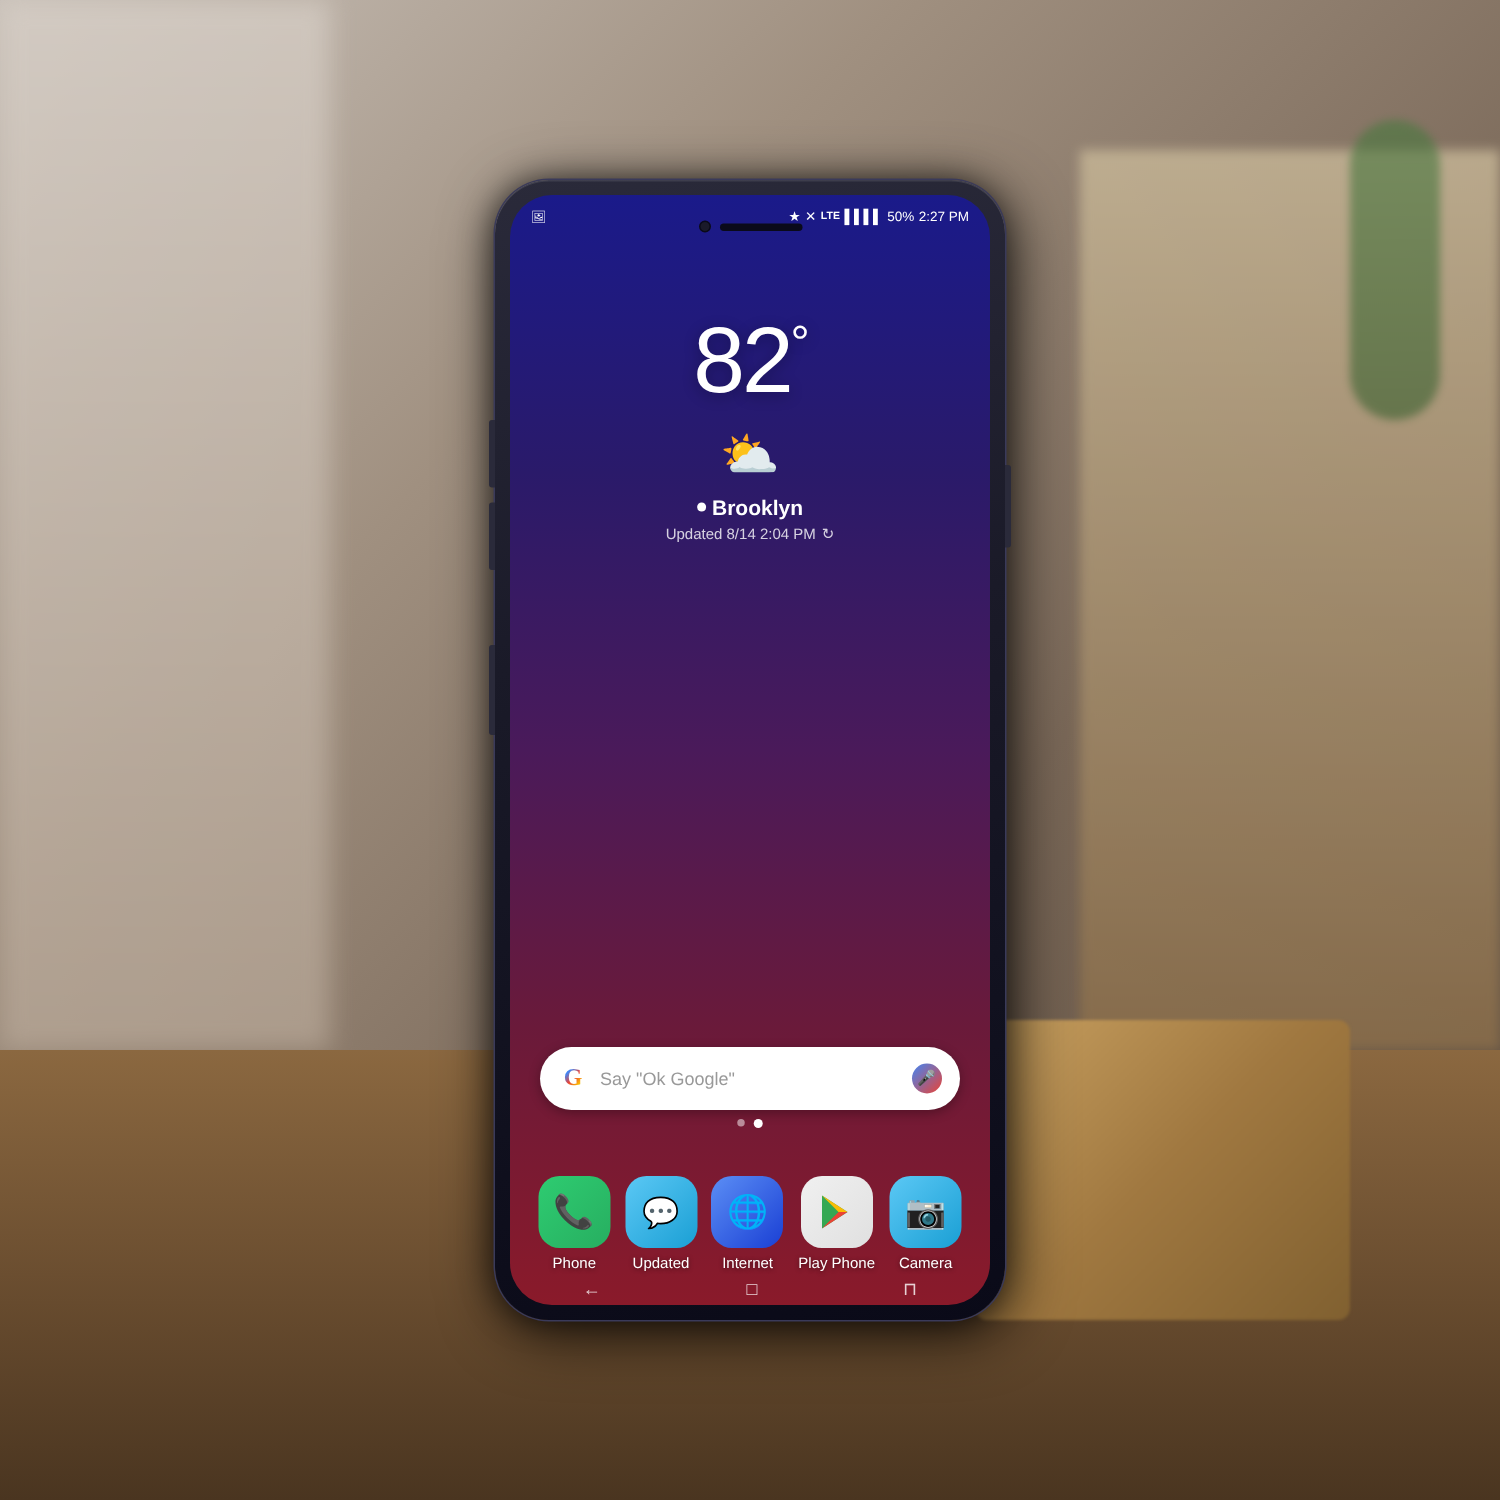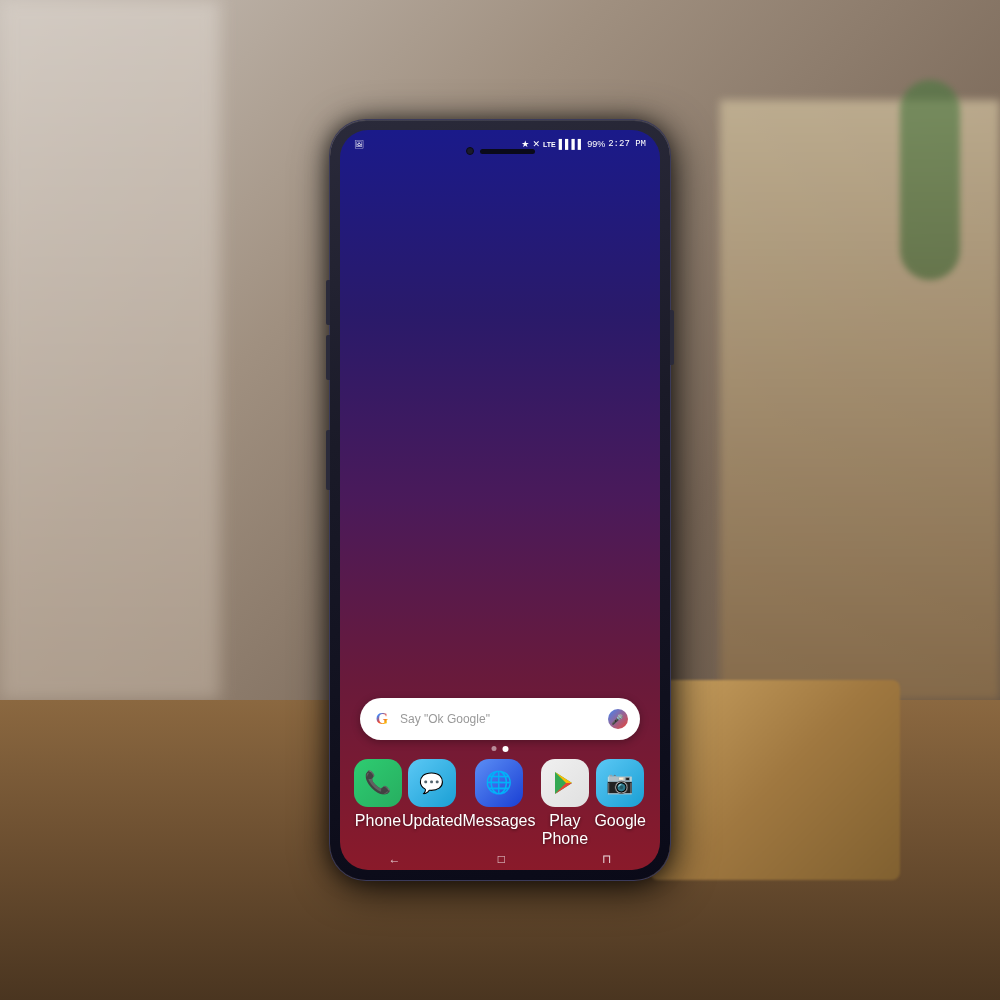--- a/index.html
+++ b/index.html
@@ -334,21 +334,21 @@
     .app-icon {
       width: 48px;
       height: 48px;
       border-radius: 14px;
       display: flex;
       align-items: center;
       justify-content: center;
       font-size: 22px;
     }
     .app-label {
-      font-size: 16px;
+      font-size: 10px;
       color: white;
       text-align: center;
       text-shadow: 0 1px 3px rgba(0,0,0,0.5);
     }
 
     
     .icon-phone { background: linear-gradient(135deg, #2ecc71, #27ae60); }
     .icon-messages { background: linear-gradient(135deg, #5bc8f5, #1a9fd4); }
     .icon-internet { background: linear-gradient(135deg, #5b8ef5, #1a3fd4); }
     .icon-playstore { background: linear-gradient(135deg, #f0f0f0, #e0e0e0); }
@@ -406,25 +406,41 @@
 
       <div class="status-bar">
         <div class="status-left">
           <span class="status-icon" style="color:white;font-size:8px;">🖼</span>
         </div>
         <div class="status-right">
           <span style="font-size:9px;">★</span>
           <span style="font-size:9px;">✕</span>
           <span style="font-size:7px;font-weight:bold;">LTE</span>
           <span style="font-size:9px;">▌▌▌▌</span>
-          <span style="font-size:9px;color:white;">99%</span>
-          <span style="font-size:9px;color:white;font-weight:500;font-family:Liberation Mono, monospace;">2:27 PM</span>
-        </div>
-      </div>
-
+          <span style="font-size:9px;color:white;">50%</span>
+          <span style="font-size:9px;color:white;font-weight:500;">2:27 PM</span>
+        </div>
+      </div>
+
+      <div class="weather-widget">
+        <div class="temperature">
+          <span>82</span><span class="temp-degree">°</span>
+        </div>
+        <div class="weather-icon-area">
+          <span>⛅</span>
+        </div>
+        <div class="weather-location">
+          <span class="location-dot"></span>
+          <span>Brooklyn</span>
+        </div>
+        <div class="weather-updated">
+          <span>Updated 8/14 2:04 PM</span>
+          <span>↻</span>
+        </div>
+      </div>
 
       <div class="search-bar">
         <div class="google-g">
           <span class="google-g-letter">G</span>
         </div>
         <div class="search-text">Say "Ok Google"</div>
         <div class="mic-icon">
           <span style="color:white;font-size:10px;">🎤</span>
         </div>
       </div>
@@ -447,41 +463,41 @@
           <div class="app-icon icon-messages">
             <span style="font-size:20px; color:white;">💬</span>
           </div>
           <span class="app-label">Updated</span>
         </div>
 
         <div class="app-item">
           <div class="app-icon icon-internet">
             <span style="font-size:22px;">🌐</span>
           </div>
-          <span class="app-label">Messages</span>
+          <span class="app-label">Internet</span>
         </div>
 
         <div class="app-item">
           <div class="app-icon icon-playstore">
 
             <svg width="26" height="26" viewBox="0 0 26 26">
               <path d="M3 2 L3 24 L20 13 Z" fill="#34a853"></path>
               <path d="M3 2 L14 13 L20 13 Z" fill="#fbbc04"></path>
               <path d="M3 24 L14 13 L20 13 Z" fill="#ea4335"></path>
               <path d="M14 13 L20 13 L20 13" fill="#4285f4"></path>
             </svg>
           </div>
           <span class="app-label">Play Phone</span>
         </div>
 
         <div class="app-item">
           <div class="app-icon icon-camera">
             <span style="font-size:22px;">📷</span>
           </div>
-          <span class="app-label">Google</span>
+          <span class="app-label">Camera</span>
         </div>
 
       </div>
 
       <div class="nav-bar">
         <span class="nav-btn">←</span>
         <span class="nav-btn">□</span>
         <span class="nav-btn">⊓</span>
       </div>
 

